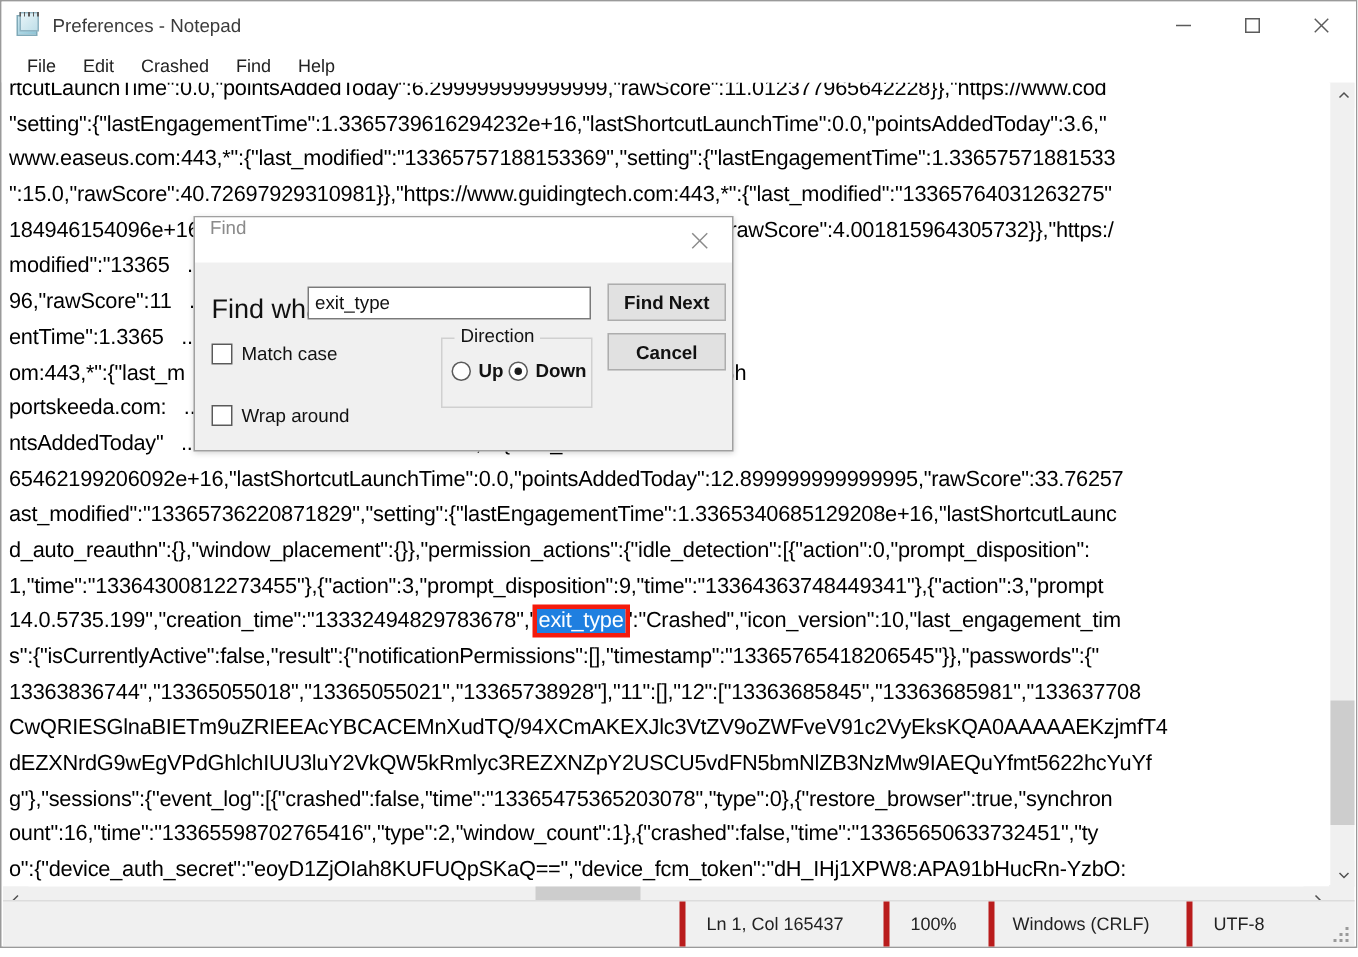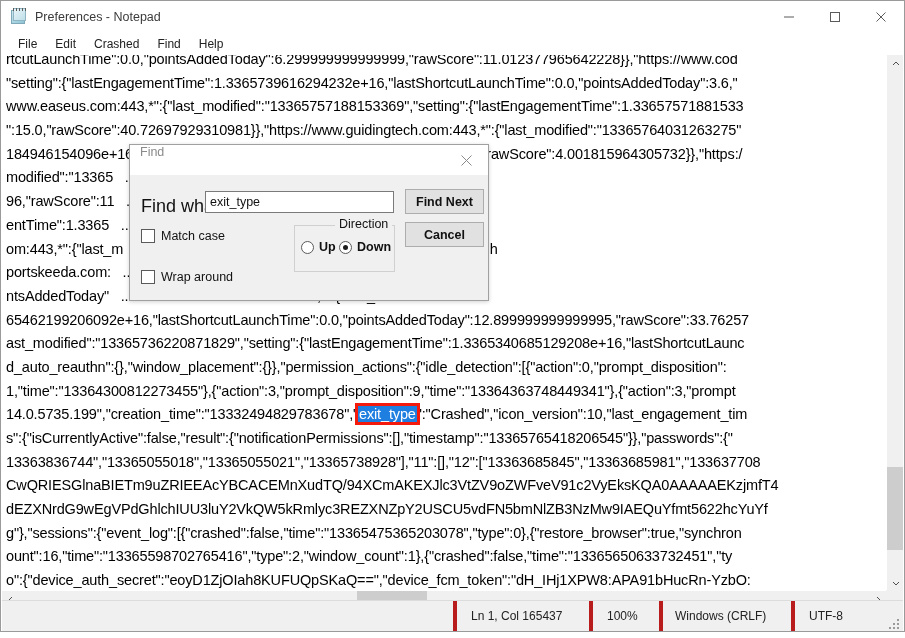--- a/index.html
+++ b/index.html
@@ -236,21 +236,21 @@
 
   .fieldset {
     position: absolute; left: 164px; top: 50px;
     width: 101px; height: 47px;
     border: 1px solid #d0d0d0;
   }
   .fieldset-legend {
     position: absolute; left: 8px; top: -9px;
     background: #f0f0f0;
     padding: 0 4px;
-    font-size: 12.5px; color: #111; margin-left: 32px;
+    font-size: 12.5px; color: #111;
   }
   .radio-row {
     position: absolute; left: 6px; top: 14px;
     display: flex; align-items: flex-end; gap: 5px; font-weight: bold;
   }
   .radio {
     width: 13px; height: 13px; border-radius: 50%;
     border: 1px solid #5a5a5a; background: #fff;
     position: relative; flex: none;
   }

